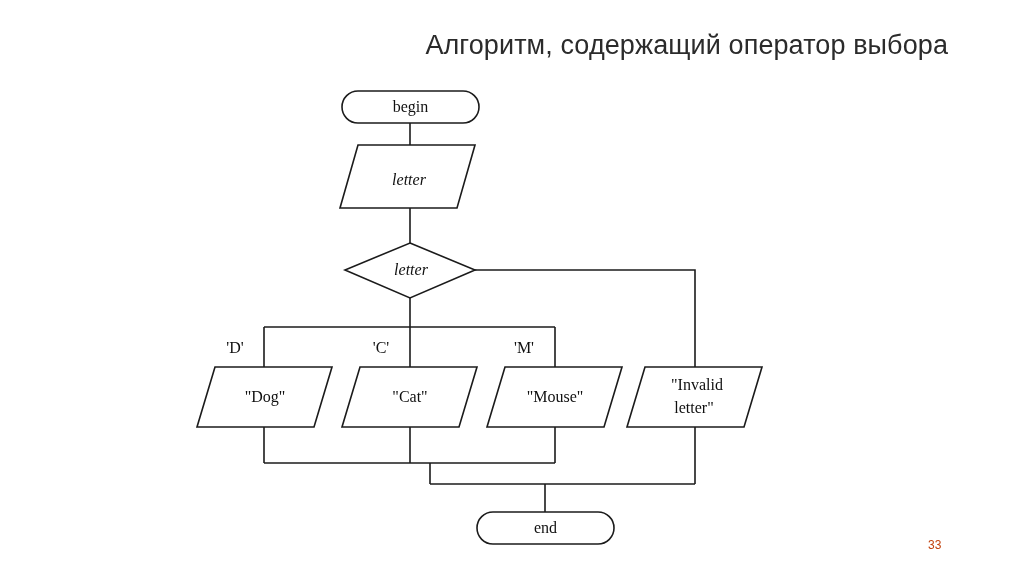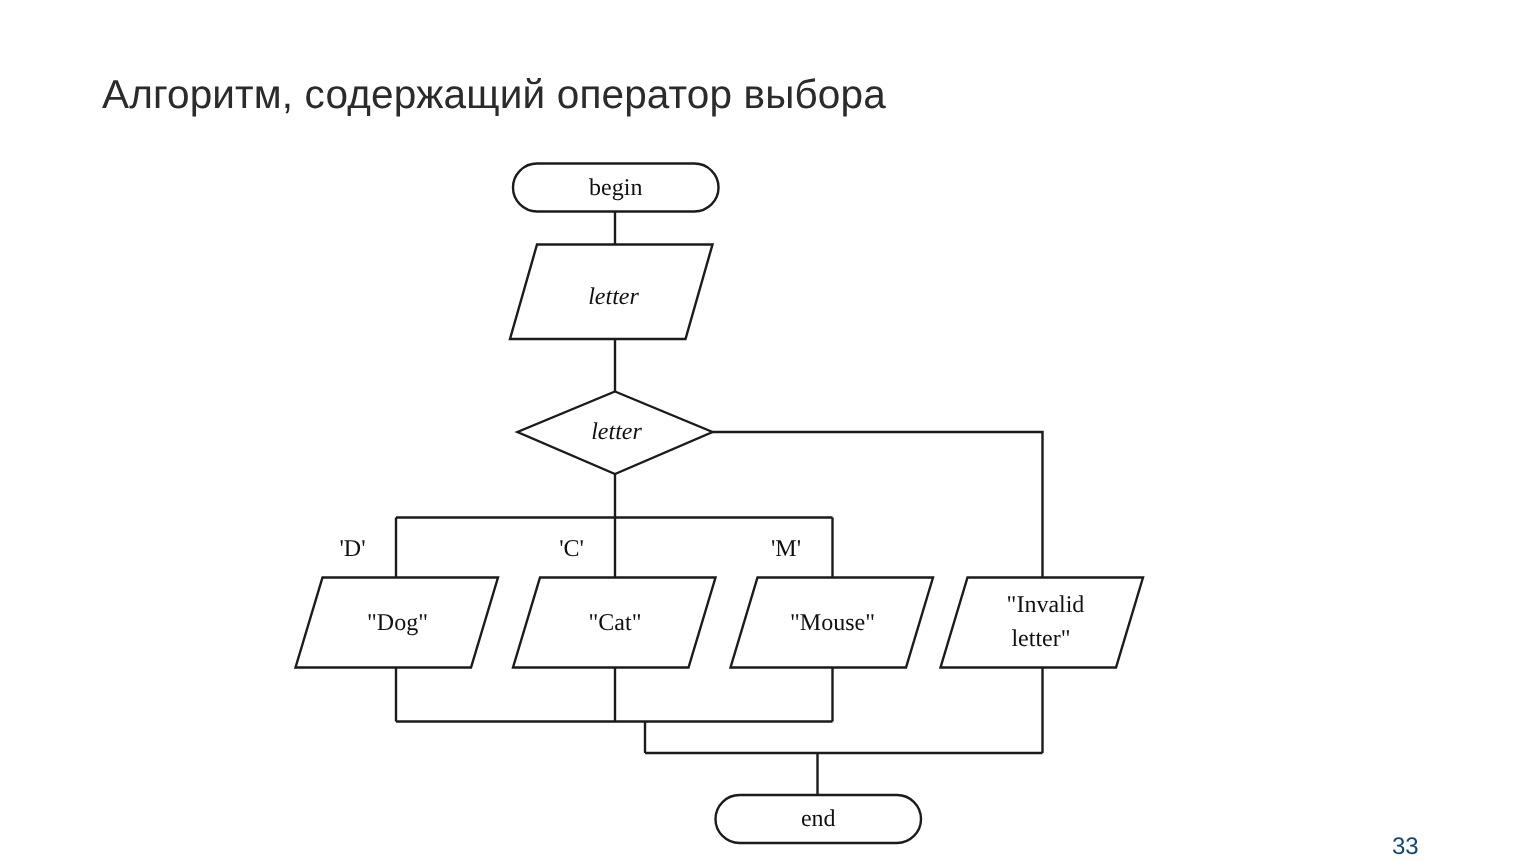--- a/index.html
+++ b/index.html
@@ -11,24 +11,25 @@
   body {
     width: 1024px;
     height: 574px;
     position: relative;
     overflow: hidden;
     font-family: "Liberation Sans", sans-serif;
   }
   #slide {
     position: absolute;
     left: 0;
-    top: 18px;
+    top: 0;
     width: 1024px;
     height: 414px;
     background: #ffffff;
+    text-align: right;
   }
   #slide-title {
     position: absolute;
     left: 68px;
     top: 30px;
     width: 880px;
     font-family: "Liberation Sans", sans-serif;
     font-size: 27px;
     font-weight: 400;
     color: #2b2b2b;
@@ -70,22 +71,22 @@
     font-size: 16px;
     fill: #101010;
     text-anchor: middle;
     dominant-baseline: middle;
   }
   #page-number {
     position: absolute;
     left: 928px;
     top: 538px;
     font-family: "Liberation Sans", sans-serif;
-    font-size: 16px;
-    color: #0c4a6e;
+    font-size: 12px;
+    color: #c2410c;
   }
 </style>
 </head>
 <body>
 
 <div id="slide">
 
   <div id="slide-title">Алгоритм, содержащий оператор выбора</div>
 
   <svg id="flow-svg" viewBox="0 0 1024 574">

